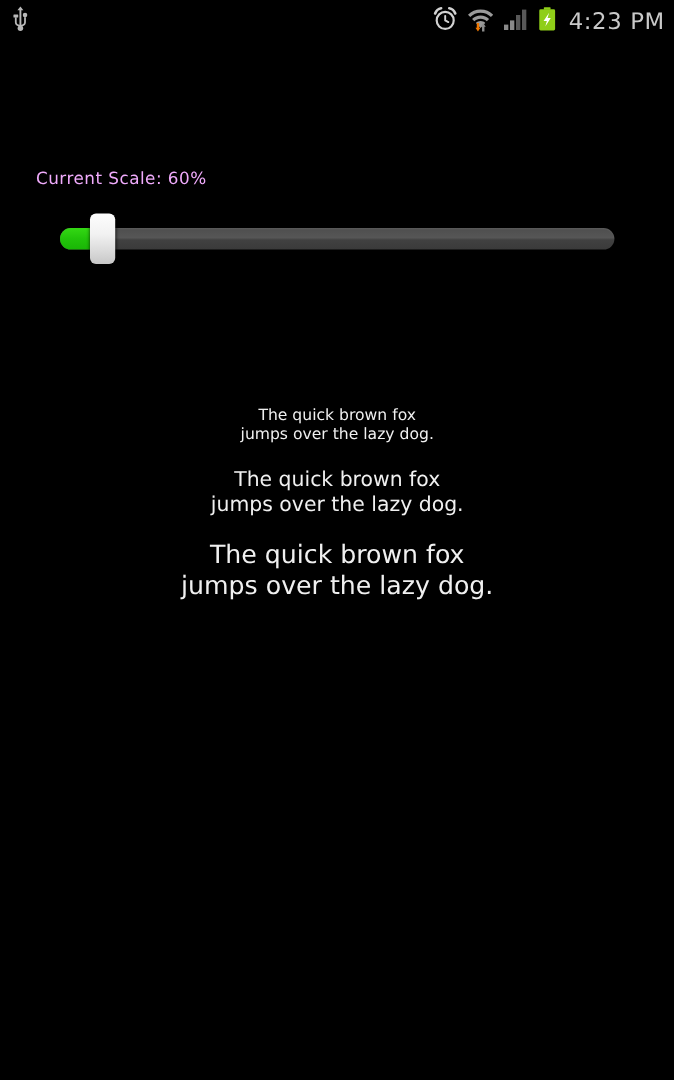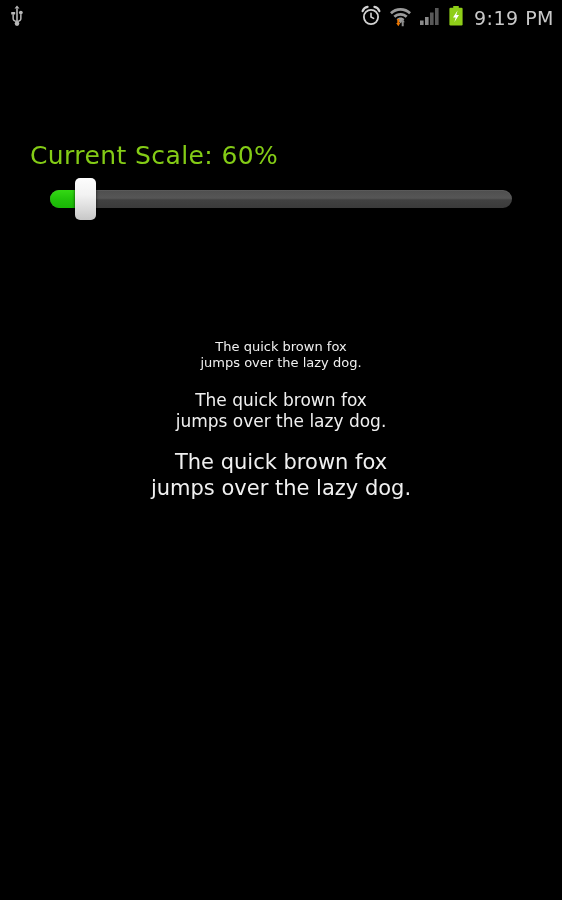--- a/index.html
+++ b/index.html
@@ -64,22 +64,22 @@
     width: 562px;
     height: 864px;
     background: #000000;
   }
 
   
   #scale-label {
     position: absolute;
     left: 30px;
     top: 105px;
-    font-size: 25px;
-    color: #84cc16;
+    font-size: 14px;
+    color: #f0abfc;
     letter-spacing: 0.4px;
     white-space: nowrap;
   }
 
   
   #slider-row {
     position: absolute;
     left: 0;
     top: 140px;
     width: 562px;
@@ -223,21 +223,21 @@
     </span>
 
     <span class="sb-icon">
       <svg width="16" height="22" viewBox="0 0 16 22">
         <rect x="5.2" y="1.0" width="5.6" height="2.1" rx="0.5" fill="#8fce18"></rect>
         <rect x="1.4" y="2.8" width="13.2" height="17.6" rx="1.2" fill="#8fce18"></rect>
         <path d="M9.6 5.6 L5.0 12.4 h2.7 l-1.3 4.6 4.6-7.0 H8.3 z" fill="#ffffff"></path>
       </svg>
     </span>
 
-    <span id="status-clock">9:19 PM</span>
+    <span id="status-clock">4:23 PM</span>
   </div>
 </div>
 
 <div id="content">
 
   <div id="scale-label">Current Scale: 60%</div>
 
   <div id="slider-row">
     <div id="slider-track">
       <div id="slider-fill" style="width: 36px;"></div>

